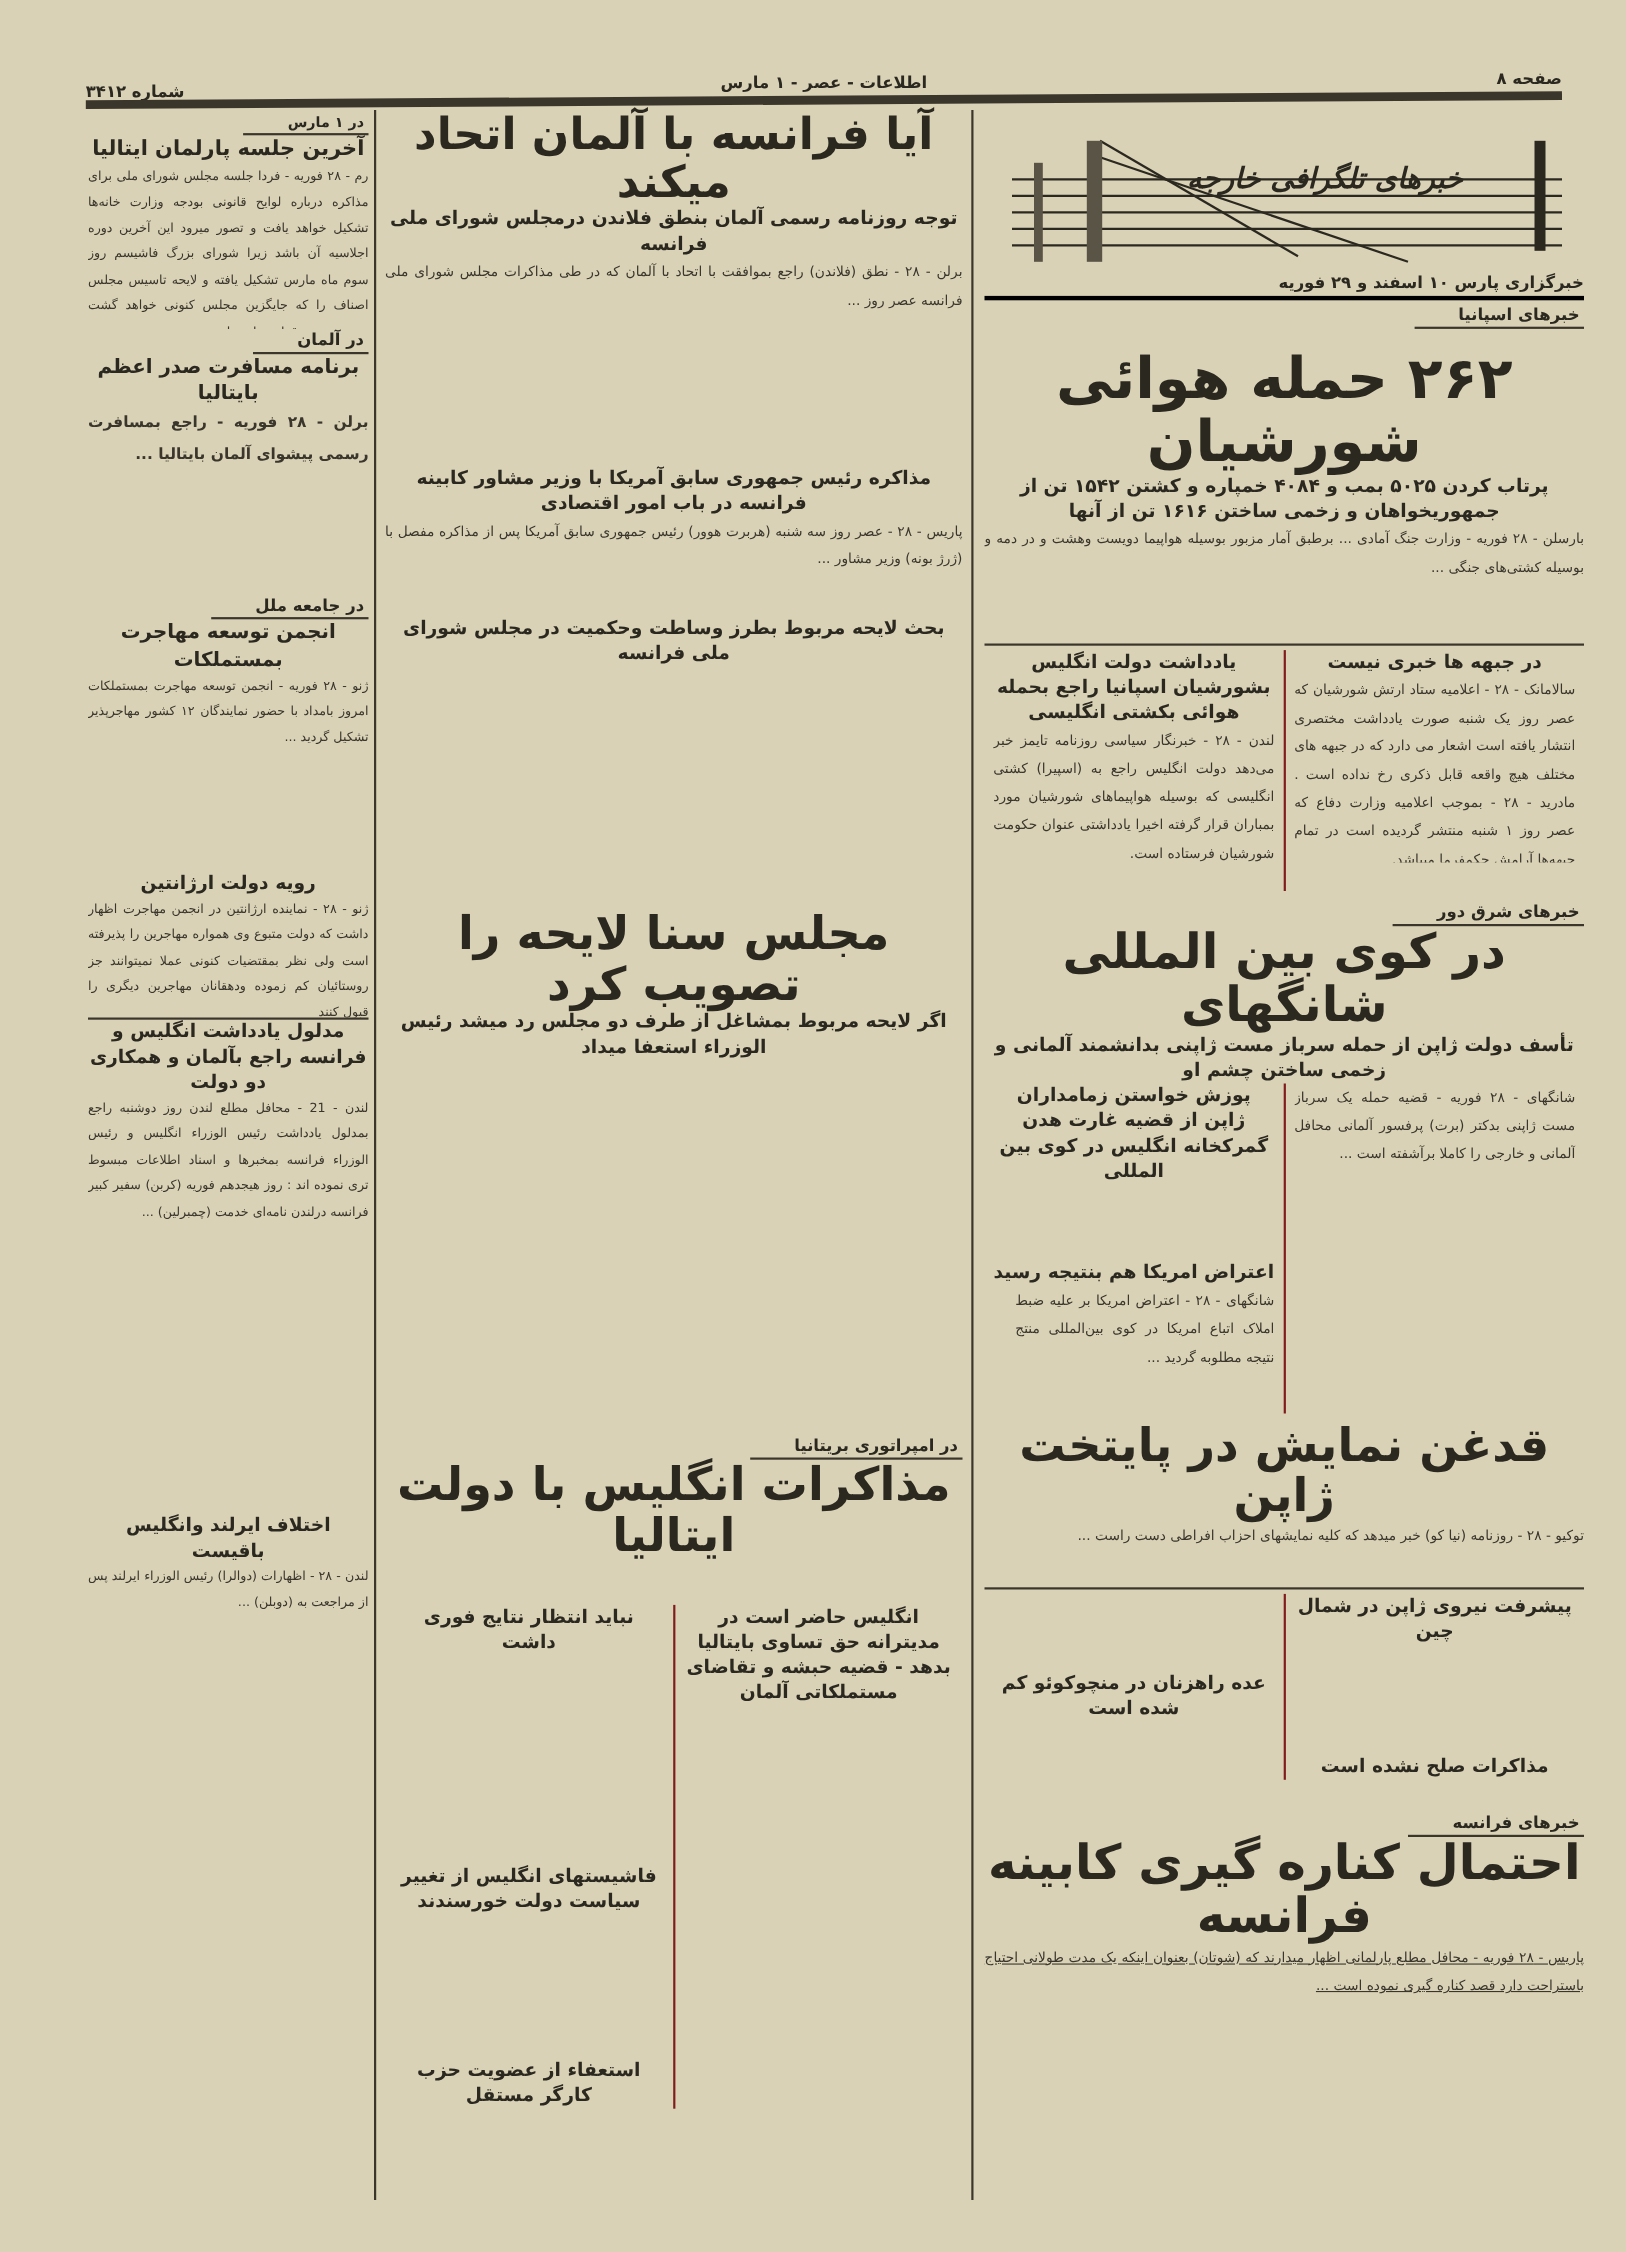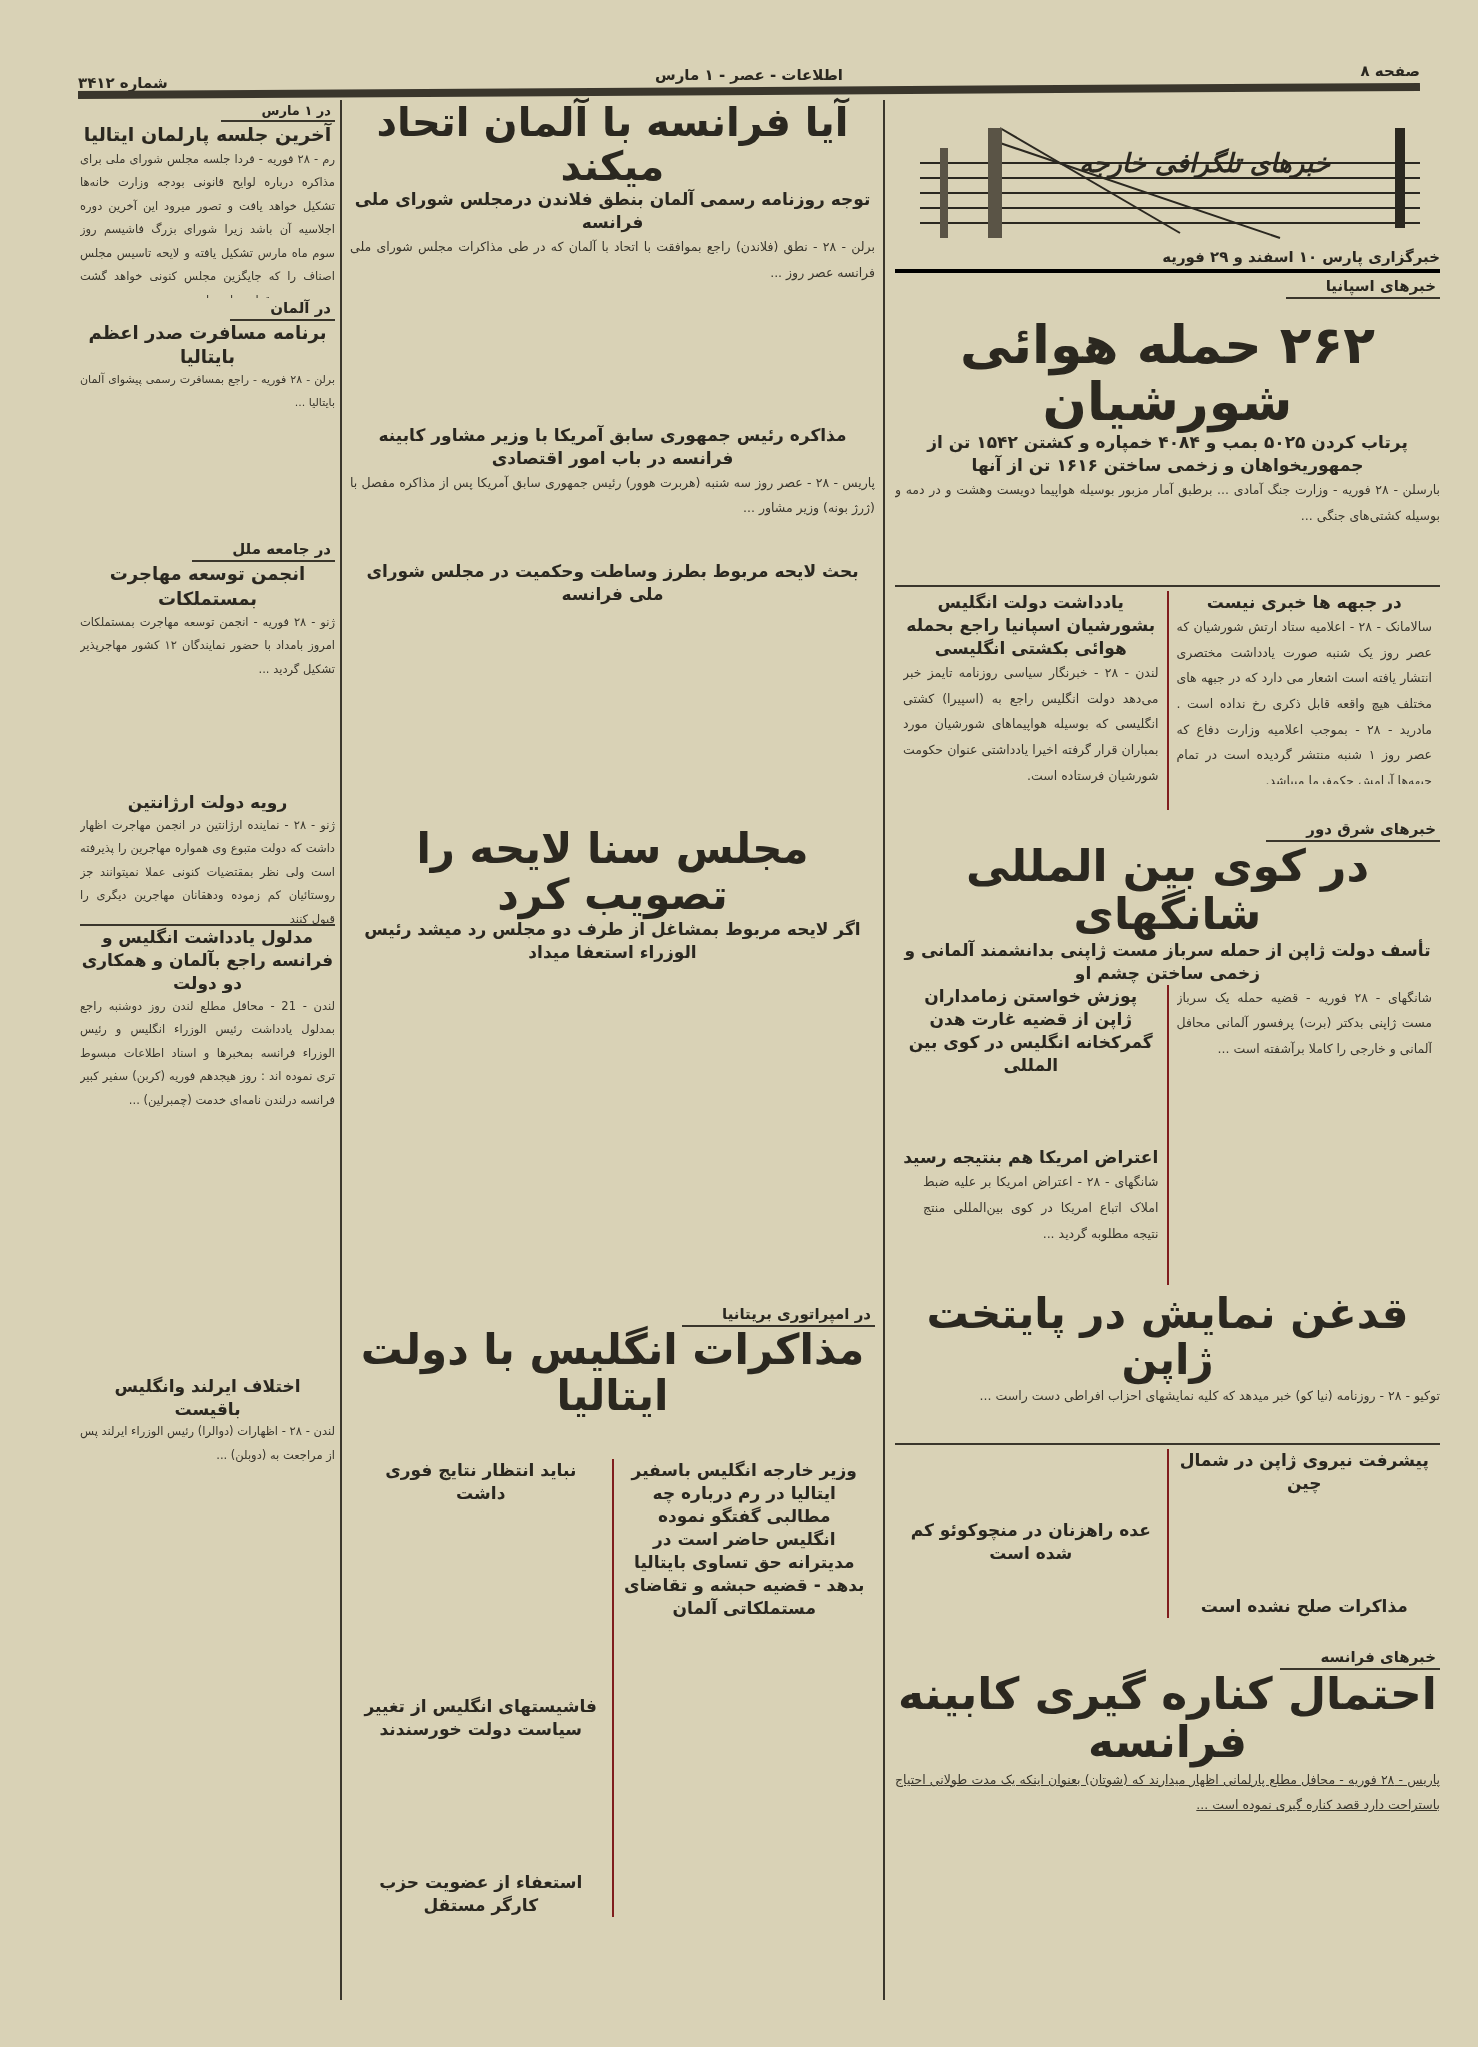--- a/index.html
+++ b/index.html
@@ -107,38 +107,37 @@
   <div class="txt" style="height:90px;overflow:hidden;">پاریس - ۲۸ - عصر روز سه شنبه (هربرت هوور) رئیس جمهوری سابق آمریکا پس از مذاکره مفصل با (ژرژ بونه) وزیر مشاور ...</div>
   <div class="h-mid">بحث لایحه مربوط بطرز وساطت وحکمیت در مجلس شورای ملی فرانسه</div>
   <div style="height:220px;"></div>
   <div class="h-big" style="font-size:42px;">مجلس سنا لایحه را تصویب کرد</div>
   <div class="h-mid">اگر لایحه مربوط بمشاغل از طرف دو مجلس رد میشد رئیس الوزراء استعفا میداد</div>
   <div style="height:340px;"></div>
   <div class="sect">در امپراتوری بریتانیا</div>
   <div class="h-big" style="font-size:42px;">مذاکرات انگلیس با دولت ایتالیا</div>
   <div class="two" style="margin-top:40px;">
     <div>
-      <div class="h-mid">وزیر خارجه انگلیس باسفیر ایتالیا در رم درباره چه مطالبی گفتگو نموده</div>
       <div class="h-mid">انگلیس حاضر است در مدیترانه حق تساوی بایتالیا بدهد - قضیه حبشه و تقاضای مستملکاتی آلمان</div>
     </div>
     <div>
       <div class="h-mid">نباید انتظار نتایج فوری داشت</div>
       <div class="h-mid" style="margin-top:190px;">فاشیستهای انگلیس از تغییر سیاست دولت خورسندند</div>
       <div class="h-mid" style="margin-top:130px;">استعفاء از عضویت حزب کارگر مستقل</div>
     </div>
   </div>
 </div>
 
 <div class="col" style="left:80px;top:100px;width:255px;">
   <div class="sect" style="font-size:13px;">در ۱ مارس</div>
   <div class="h-mid" style="font-size:19px;">آخرین جلسه پارلمان ایتالیا</div>
   <div class="txt" style="font-size:11.5px;height:150px;overflow:hidden;">رم - ۲۸ فوریه - فردا جلسه مجلس شورای ملی برای مذاکره درباره لوایح قانونی بودجه وزارت خانه‌ها تشکیل خواهد یافت و تصور میرود این آخرین دوره اجلاسیه آن باشد زیرا شورای بزرگ فاشیسم روز سوم ماه مارس تشکیل یافته و لایحه تاسیس مجلس اصناف را که جایگزین مجلس کنونی خواهد گشت مورد بررسی قرار خواهد داد</div>
   <div class="sect">در آلمان</div>
   <div class="h-mid" style="font-size:18px;">برنامه مسافرت صدر اعظم بایتالیا</div>
-  <div class="txt" style="font-size:11px;height:170px;overflow:hidden;">برلن - ۲۸ فوریه - راجع بمسافرت رسمی پیشوای آلمان بایتالیا ...</div>
+  <div class="txt" style="font-size:14px;height:170px;overflow:hidden;font-weight:bold;">برلن - ۲۸ فوریه - راجع بمسافرت رسمی پیشوای آلمان بایتالیا ...</div>
   <div class="sect">در جامعه ملل</div>
   <div class="h-mid" style="font-size:18px;">انجمن توسعه مهاجرت بمستملکات</div>
   <div class="txt" style="font-size:11.5px;height:180px;overflow:hidden;">ژنو - ۲۸ فوریه - انجمن توسعه مهاجرت بمستملکات امروز بامداد با حضور نمایندگان ۱۲ کشور مهاجرپذیر تشکیل گردید ...</div>
   <div class="h-mid">رویه دولت ارژانتین</div>
   <div class="txt" style="font-size:11.5px;height:110px;overflow:hidden;">ژنو - ۲۸ - نماینده ارژانتین در انجمن مهاجرت اظهار داشت که دولت متبوع وی همواره مهاجرین را پذیرفته است ولی نظر بمقتضیات کنونی عملا نمیتوانند جز روستائیان کم زموده ودهقانان مهاجرین دیگری را قبول کنند</div>
   <div style="border-top:2px solid #3a362c;"></div>
   <div class="h-mid">مدلول یادداشت انگلیس و فرانسه راجع بآلمان و همکاری دو دولت</div>
   <div class="txt" style="font-size:11.5px;height:380px;overflow:hidden;">لندن - 21 - محافل مطلع لندن روز دوشنبه راجع بمدلول یادداشت رئیس الوزراء انگلیس و رئیس الوزراء فرانسه بمخبرها و اسناد اطلاعات مبسوط تری نموده اند : روز هیجدهم فوریه (کربن) سفیر کبیر فرانسه درلندن نامه‌ای خدمت (چمبرلین) ...</div>
   <div class="h-mid">اختلاف ایرلند وانگلیس باقیست</div>
   <div class="txt" style="font-size:11.5px;height:300px;overflow:hidden;">لندن - ۲۸ - اظهارات (دوالرا) رئیس الوزراء ایرلند پس از مراجعت به (دوبلن) ...</div>

